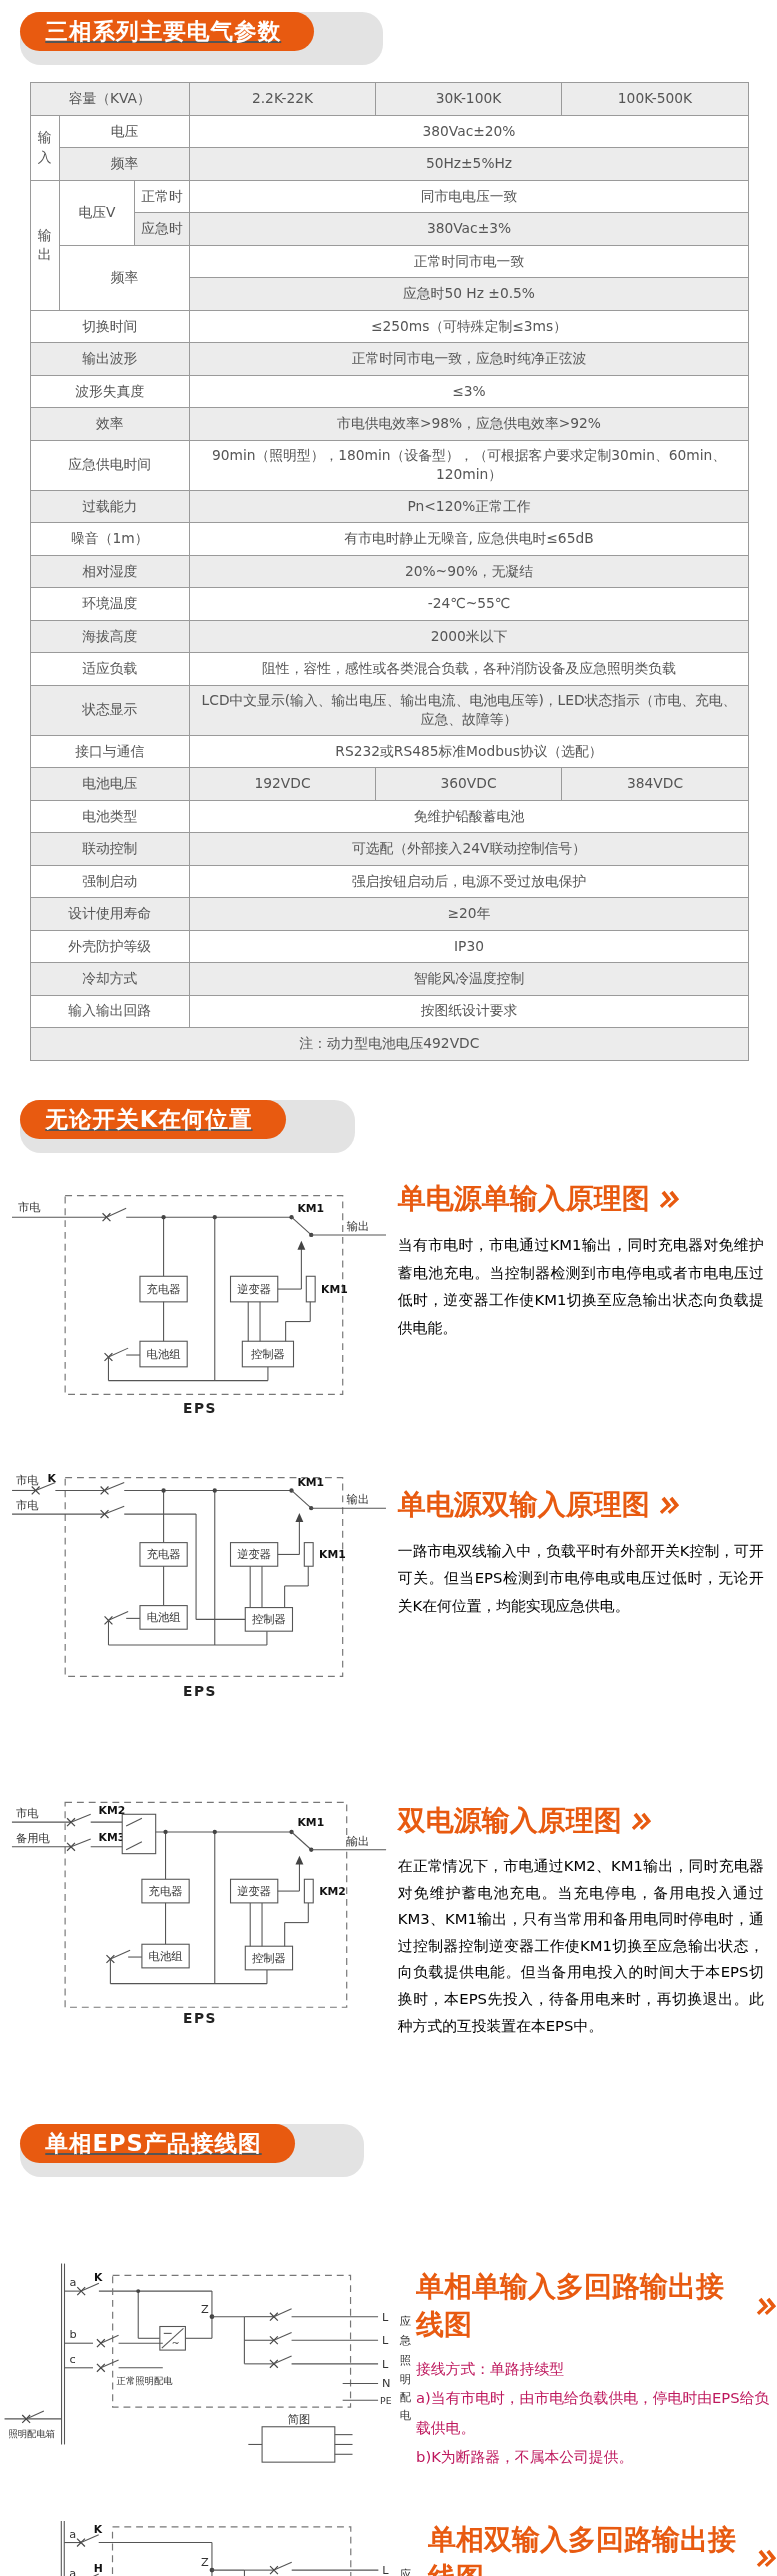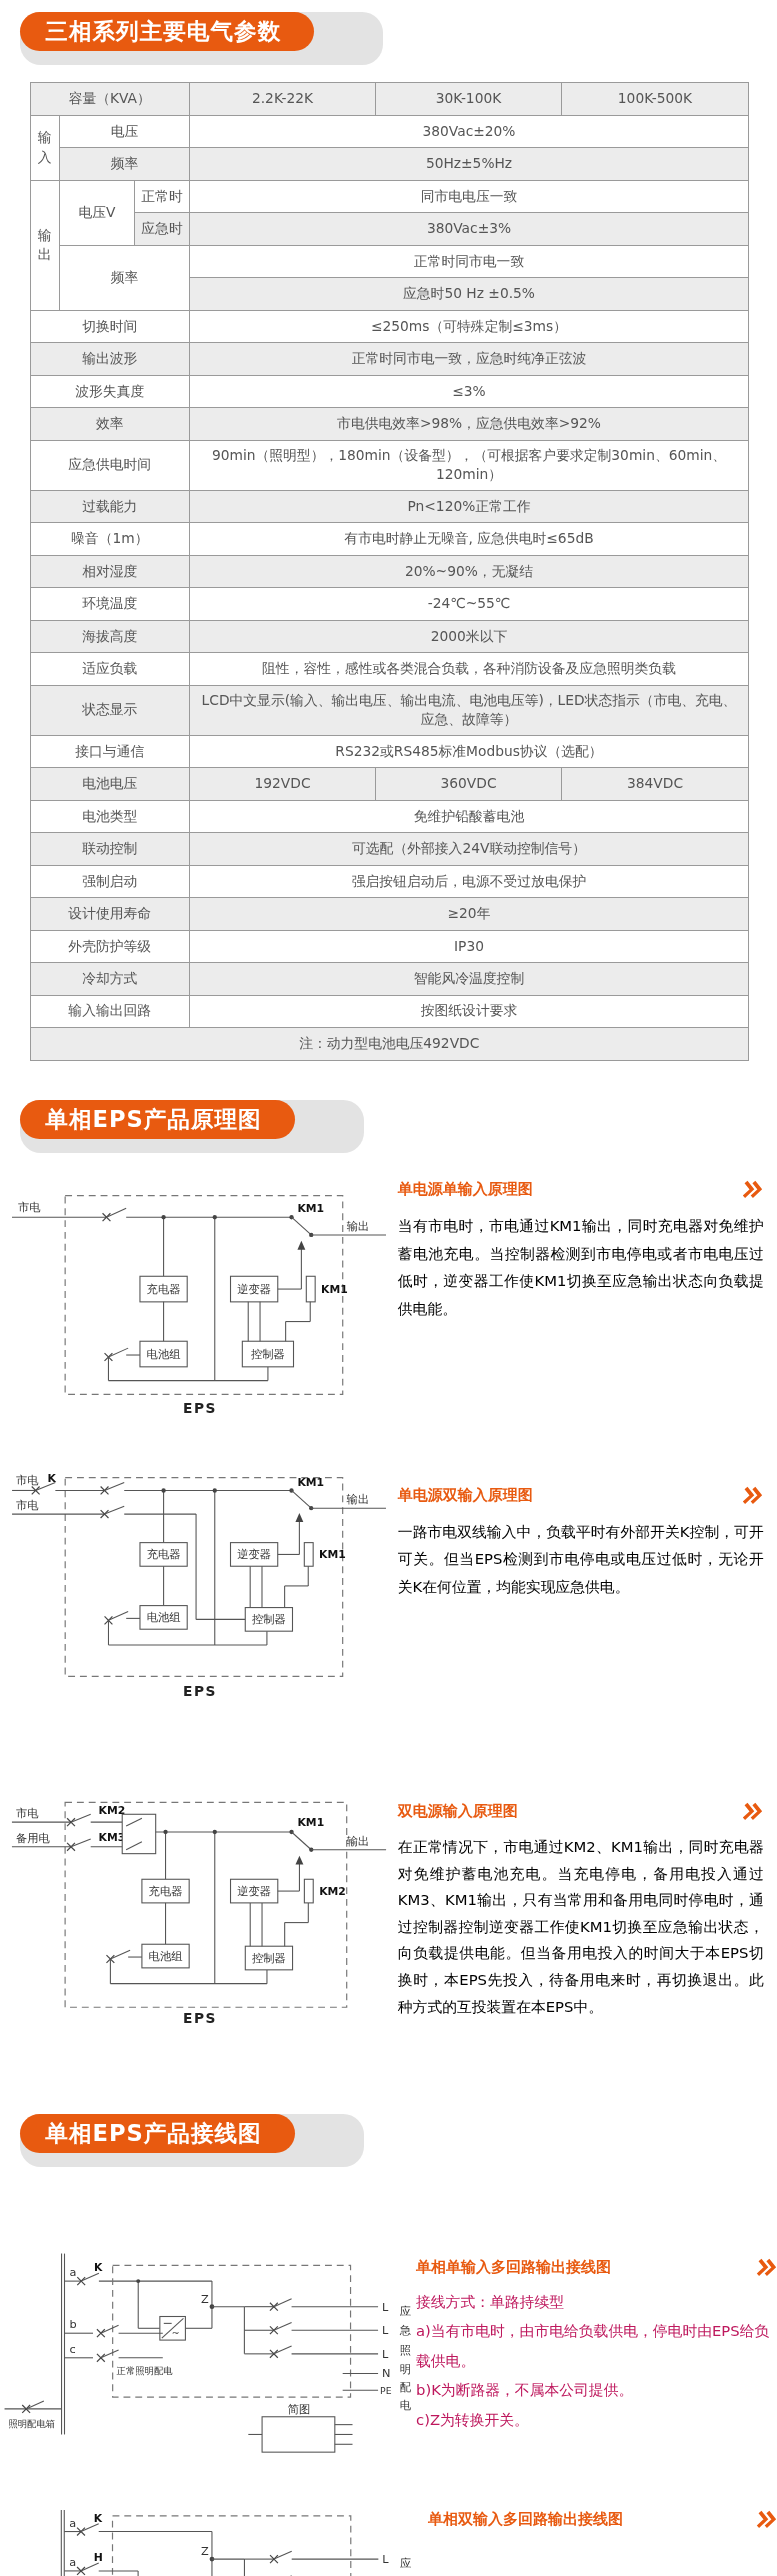--- a/index.html
+++ b/index.html
@@ -1,34 +1,34 @@
 <!DOCTYPE html>
 <html><head>
 <meta charset="utf-8">
 <style>
   html,body{margin:0;padding:0;}
   body{width:778px;height:2576px;overflow:hidden;background:#fff;
        font-family:"DejaVu Sans","Liberation Sans",sans-serif;color:#555;position:relative;}
   
-  .pill-wrap{position:relative;display:inline-block;margin-left:19.7px;height:53px;}
+  .pill-wrap{position:relative;display:inline-block;margin-left:19.7px;height:53px;text-decoration:underline;}
   .pill-bg{position:absolute;top:0;left:0;right:-69px;bottom:0;background:#e3e3e3;border-radius:20.7px;}
   .pill{position:relative;z-index:1;height:39px;line-height:39px;background:#e85a10;color:#fff;
         font-size:22.6px;font-weight:bold;padding:0 33px 0 25.6px;border-radius:20.7px;letter-spacing:1px;}
   
   table.params{border-collapse:collapse;margin:17.7px 0 0 29.5px;width:719px;table-layout:fixed;}
   table.params td{border:1px solid #9a9a9a;text-align:center;vertical-align:middle;
         font-size:13.8px;color:#555;padding:4.9px 5.9px;height:21.7px;line-height:19.7px;}
   tr.dark{background:#ececec;}
   td.mg{background:#fff;}
   td.grp{background:#fff;padding:4.9px 2px;word-break:break-all;line-height:17.7px;}
   
   .drow{display:flex;align-items:flex-start;}
   .drow svg{flex:none;}
   .dtext{width:366px;margin-left:5.9px;}
-  .dtitle{display:flex;align-items:center;gap:9px;color:#e85a10;font-size:15px;font-weight:bold;cursor:pointer;justify-content:space-between;}
+  .dtitle{display:flex;align-items:center;gap:9px;color:#e85a10;font-size:28px;font-weight:bold;cursor:pointer;}
   .chev{flex:none;transform:skewX(-8deg);}
   .chev polyline{fill:none;stroke:#e85a10;stroke-width:3.6;}
   .dpara{font-size:14.8px;line-height:27.6px;color:#000000;margin-top:12.8px;text-align:justify;}
   .wlines{margin-top:9.8px;}
   .wline{font-size:14.8px;line-height:29.5px;color:#be185d;}
   
   svg.diag line,svg.diag polyline{stroke:#555;stroke-width:1.1;fill:none;}
   svg.diag rect.box{fill:#fff;stroke:#555;stroke-width:1.1;}
   svg.diag rect.coil{fill:#fff;stroke:#555;stroke-width:1.1;}
   svg.diag rect.dash{fill:none;stroke:#777;stroke-width:1.2;stroke-dasharray:7 5;}
@@ -190,21 +190,21 @@
       </tr>
   <tr class="dark">
     <td colspan="6">注：动力型电池电压492VDC</td>
   </tr>
 </tbody>
   </table>
 
 
 <div class="pill-wrap" style="margin-top:39px">
   <div class="pill-bg"></div>
-  <div class="pill">单相EPS产品原理图</div>
+  <div class="pill">无论开关K在何位置</div>
 </div>
 
 
 <div class="drow" style="margin:15.8px 0 0 7.9px">
   <svg class="diag" width="384" height="251" viewBox="0 0 390 255">
     <rect class="dash" x="58" y="28" width="282" height="202"></rect>
     <text x="10" y="44">市电</text>
     <line x1="4" y1="50" x2="100" y2="50"></line>
     <use href="#xm" transform="translate(100,50)"></use>
     <line x1="100" y1="50" x2="120" y2="41"></line>
@@ -479,21 +479,20 @@
       <span>单相单输入多回路输出接线图</span>
       <svg class="chev" width="21.7" height="18.7" viewBox="0 0 22 19">
         <polyline points="3,2 10,9.5 3,17"></polyline>
           <polyline points="11,2 18,9.5 11,17"></polyline>
       </svg>
     </div>
     <div class="wlines">
       <div class="wline">接线方式：单路持续型</div>
       <div class="wline">a)当有市电时，由市电给负载供电，停电时由EPS给负载供电。</div>
       <div class="wline">b)K为断路器，不属本公司提供。</div>
-      <div class="wline">c)Z为转换开关。</div>
     </div>
   </div>
 </div>
 
 
 <div class="drow" style="margin:41px 0 0 2px">
   <svg class="diag" width="414" height="256" viewBox="0 0 420 260">
     <line x1="60" y1="8" x2="60" y2="240"></line>
     <line x1="63" y1="8" x2="63" y2="240"></line>
     <rect class="dash" x="112" y="14" width="242" height="220"></rect>

